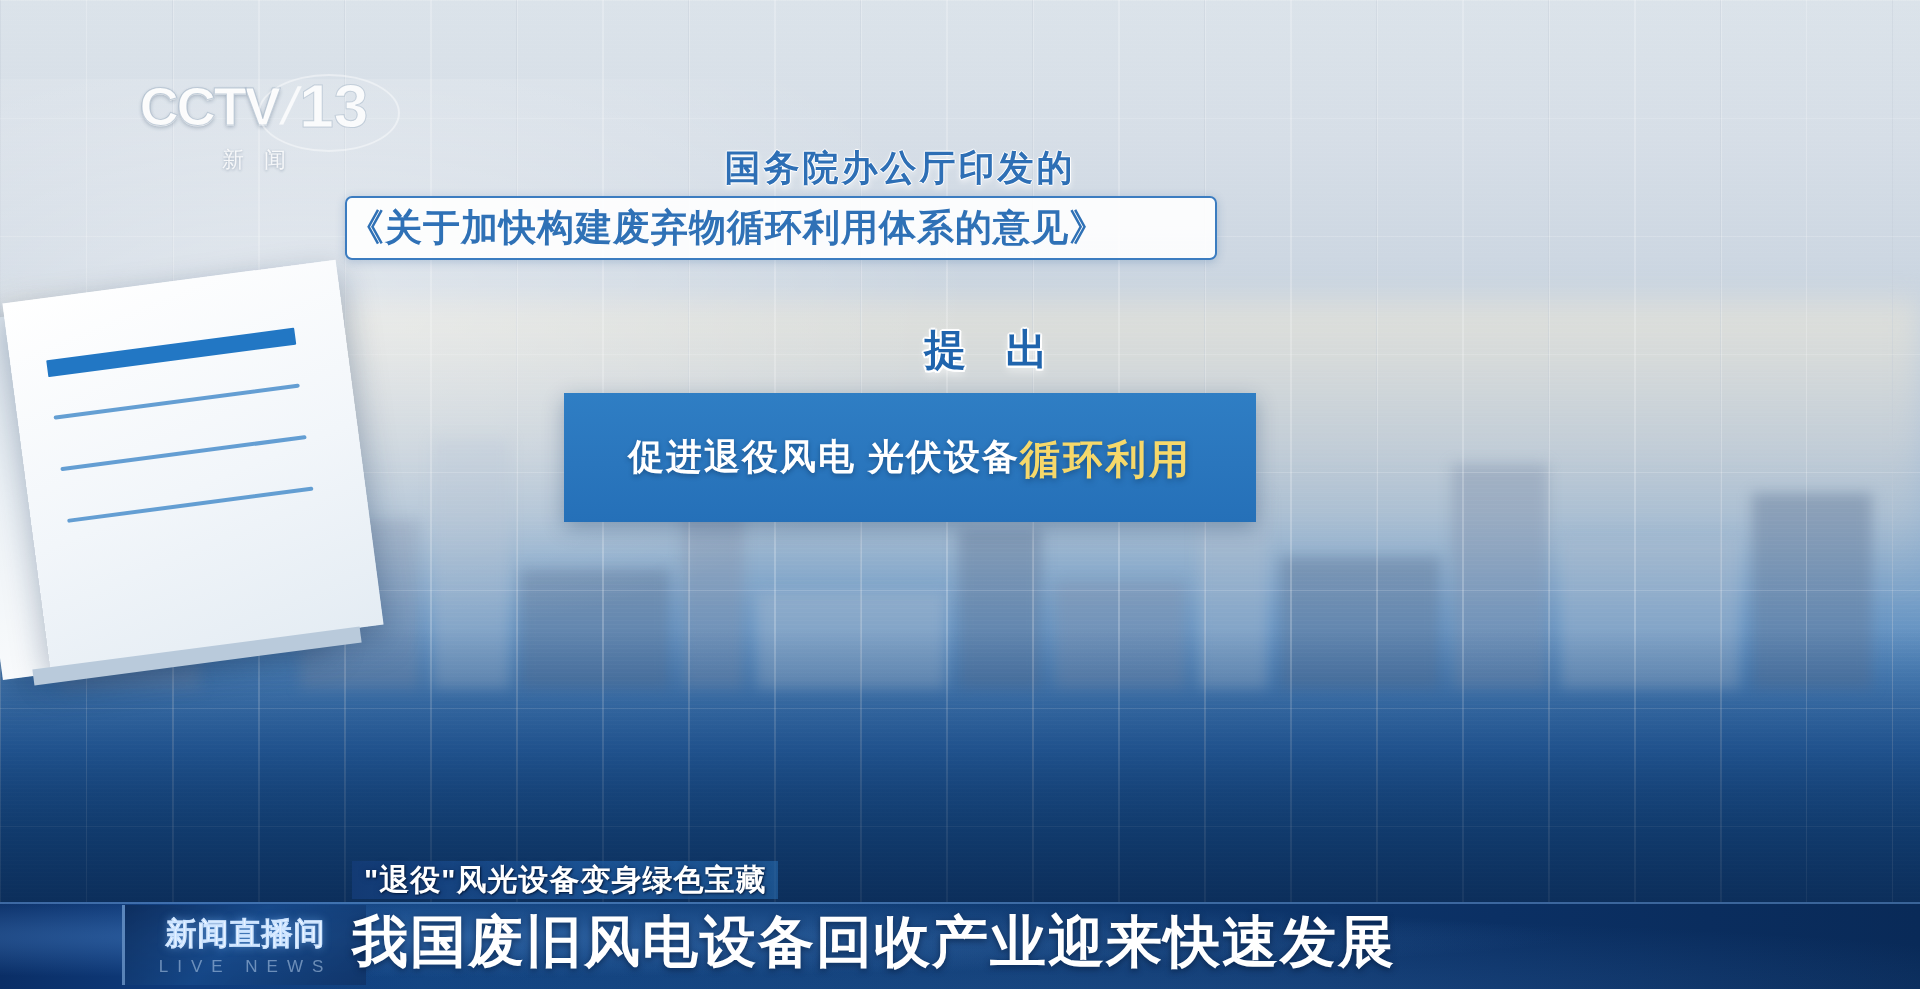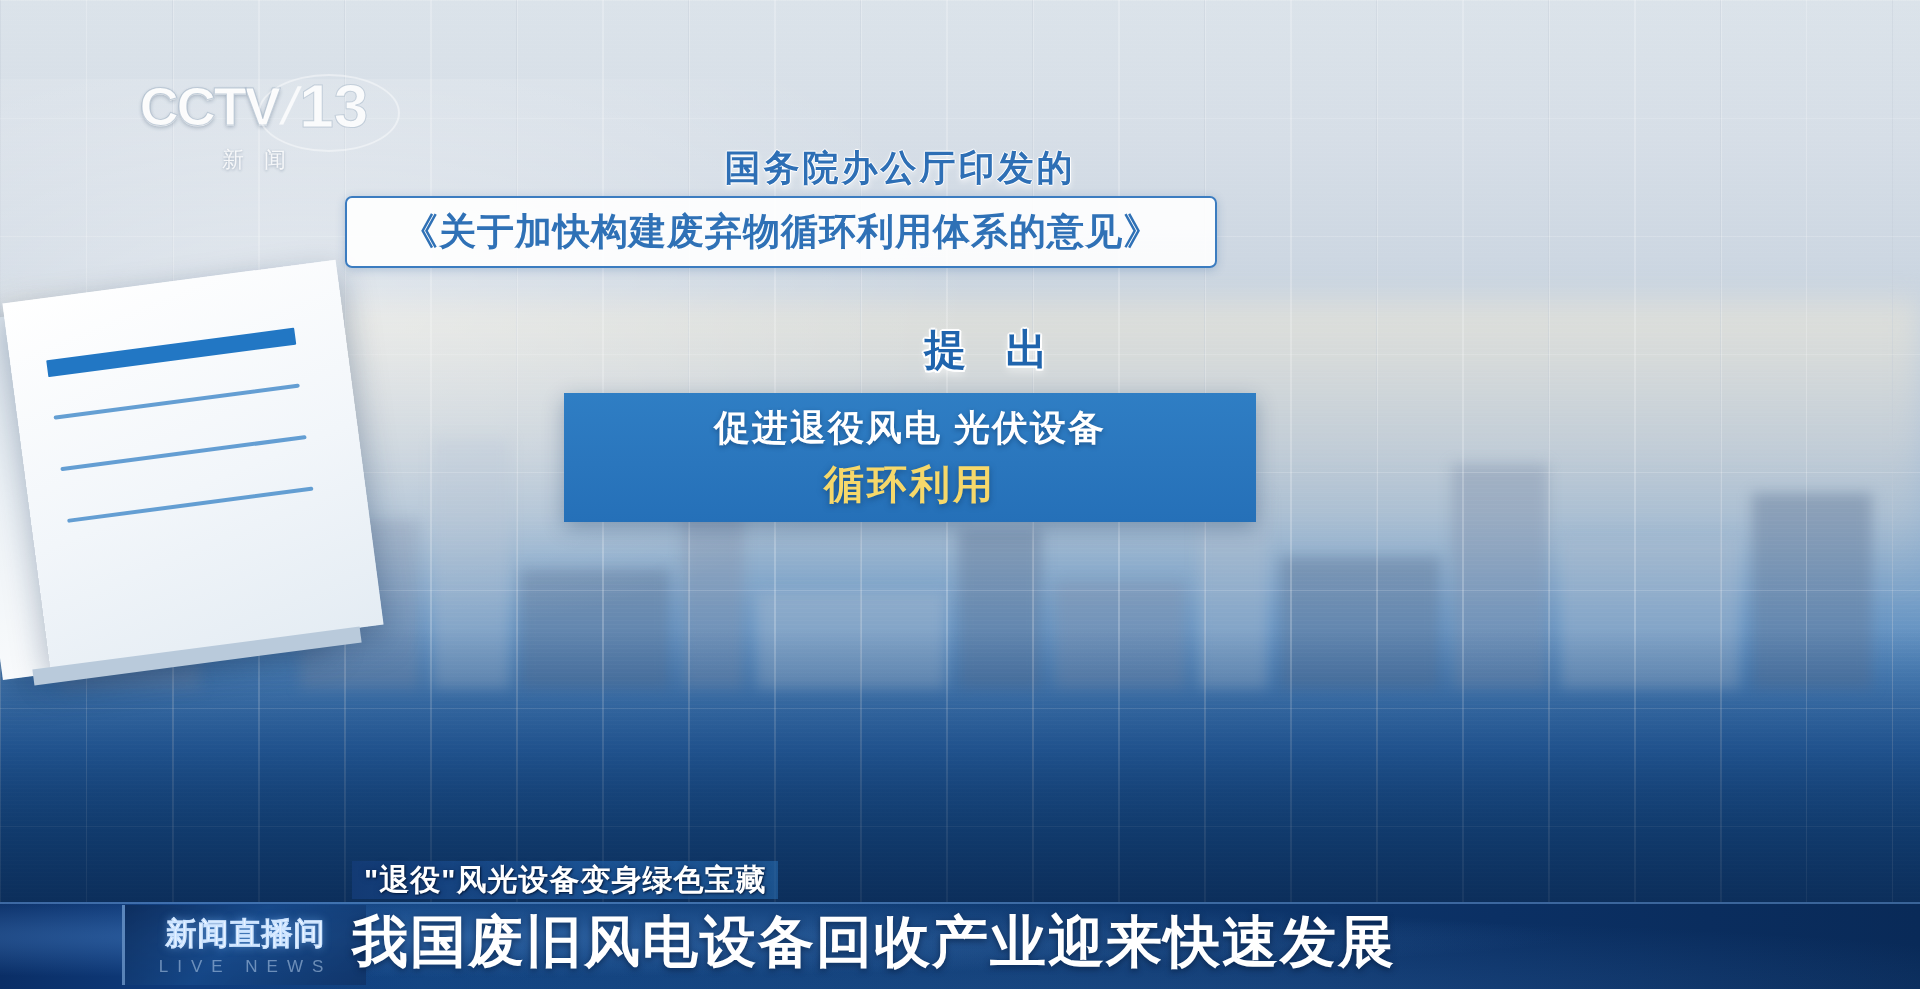--- a/index.html
+++ b/index.html
@@ -160,25 +160,25 @@
     text-shadow:
       0 0 2px rgba(255,255,255,.95),
        1px 0 0 rgba(255,255,255,.9), -1px 0 0 rgba(255,255,255,.9),
        0 1px 0 rgba(255,255,255,.9), 0 -1px 0 rgba(255,255,255,.9),
        0 3px 6px rgba(255,255,255,.75);
     padding-right:120px;
   }
 
   .doc-box {
     position:absolute; left:345px; top:196px;
-    width:872px; height:72px;
+    width:872px; height:64px;
     background:rgba(255,255,255,0.90);
     border:2.5px solid #3b7cc0;
     border-radius:7px;
-    display:flex; align-items:center; justify-content:center;
+    display:flex; align-items:center; 
     box-shadow:0 2px 10px rgba(40,90,150,.25);
   }
   .doc-title {
     font-size:37px; font-weight:700; letter-spacing:1px;
     color:#2f71b6;
     white-space:nowrap;
   }
 
   .proposes {
     position:absolute; left:0; right:0; top:322px;
@@ -192,21 +192,21 @@
        1.5px -1.5px 0 rgba(255,255,255,.95), -1.5px -1.5px 0 rgba(255,255,255,.95),
        0 4px 10px rgba(255,255,255,.8);
     padding-left:66px;
   }
 
   .blue-panel {
     position:absolute; left:564px; top:393px;
     width:692px; height:129px;
     background:linear-gradient(180deg,#2f7ec4 0%, #2a76bd 55%, #2570b8 100%);
     box-shadow:0 6px 20px rgba(10,45,90,.30);
-    display:flex; flex-direction:column;
+    display:flex; 
     align-items:center; justify-content:center;
   }
   .bp-line1 {
     font-size:36px; font-weight:700; color:#ffffff; letter-spacing:2px;
     text-shadow:0 2px 5px rgba(10,45,85,.45);
     white-space:nowrap;
   }
   .bp-line2 {
     margin-top:4px;
     font-size:40px; font-weight:700; letter-spacing:3px;

